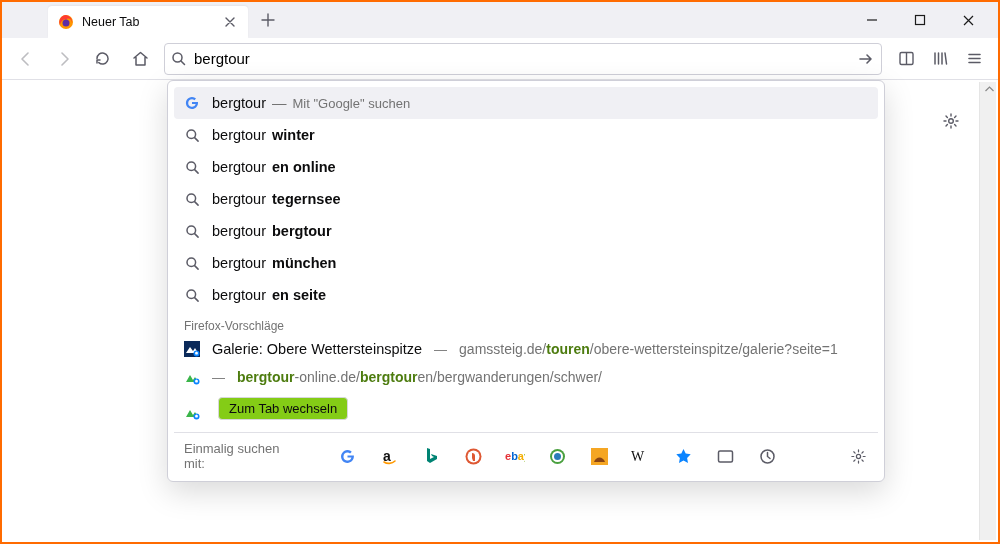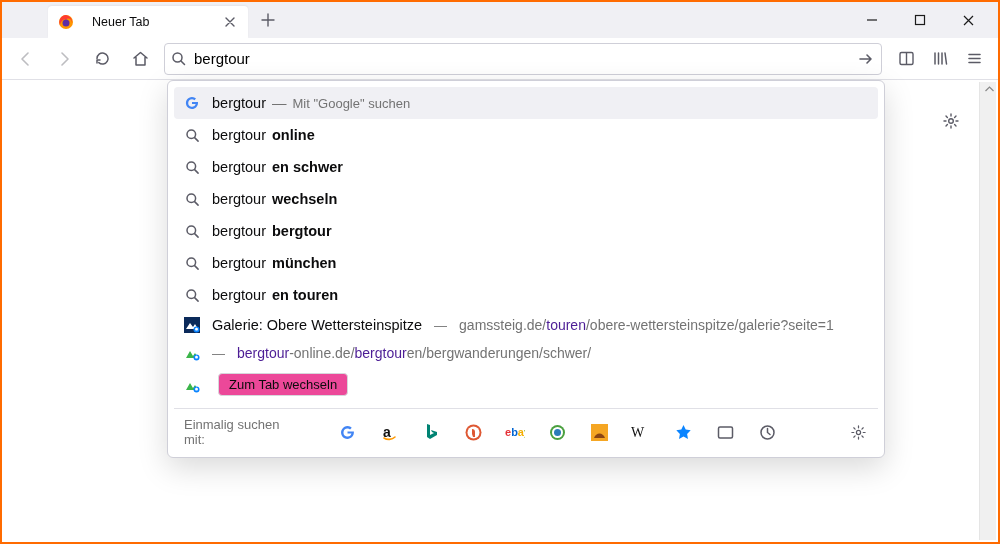--- a/index.html
+++ b/index.html
@@ -1,20 +1,20 @@
 <!DOCTYPE html>
 <html><head>
 <meta charset="utf-8">
 <style>
   * { box-sizing: border-box; margin: 0; padding: 0; }
   body { font-family: "Segoe UI", Arial, sans-serif; font-size: 13px; color: #0c0c0d; }
   .window { width: 1000px; height: 544px; border: 2px solid #ff6b00; background: #fff; position: relative; overflow: hidden; }
   .chrome-tabs { height: 36px; background: #f0f0f4; display: flex; align-items: center; padding: 0 8px; }
   .tabs-spacer { width: 38px; }
-  .tab { height: 32px; background: #fff; border-radius: 4px 4px 0 0; display: flex; align-items: center; padding: 0 10px; gap: 18px; min-width: 200px; box-shadow: 0 -1px 2px rgba(0,0,0,.05); margin-top: 4px; }
+  .tab { height: 32px; background: #fff; border-radius: 4px 4px 0 0; display: flex; align-items: center; padding: 0 10px; gap: 8px; min-width: 200px; box-shadow: 0 -1px 2px rgba(0,0,0,.05); margin-top: 4px; }
   .tab .favicon { width: 16px; height: 16px; }
   .tab .title { flex: 1; font-size: 12.5px; }
   .tab .close { width: 16px; height: 16px; display: flex; align-items: center; justify-content: center; color: #5b5b66; font-size: 14px; }
   .newtab { width: 28px; height: 28px; display: flex; align-items: center; justify-content: center; color: #5b5b66; font-size: 18px; margin-left: 6px; }
   .win-ctrls { margin-left: auto; display: flex; gap: 4px; }
   .win-btn { width: 44px; height: 30px; display: flex; align-items: center; justify-content: center; color: #1b1b1b; }
   .toolbar { height: 42px; display: flex; align-items: center; padding: 0 10px; gap: 10px; border-bottom: 1px solid #e0e0e6; }
   .nav-btn { width: 28px; height: 28px; display: flex; align-items: center; justify-content: center; color: #5b5b66; }
   .nav-btn.disabled { opacity: .4; }
   .urlbar { flex: 1; height: 32px; border: 1px solid #cfcfd8; border-radius: 4px; display: flex; align-items: center; padding: 0 6px; gap: 8px; background: #fff; }
@@ -27,27 +27,27 @@
   .scrollbar { position: absolute; right: 0; top: 0; bottom: 0; width: 17px; background: #f0f0f0; border-left: 1px solid #e5e5e5; }
   .scroll-thumb { position: absolute; top: 2px; right: 2px; width: 10px; height: 10px; display:flex; align-items:center; justify-content:center; color:#888;}
   .dropdown { position: absolute; left: 165px; top: 78px; width: 718px; background: #fff; border: 1px solid #cfcfd8; border-radius: 6px; box-shadow: 0 10px 30px rgba(0,0,0,.15); padding: 6px; }
   .dd-row { display: flex; align-items: center; gap: 12px; padding: 8px 10px; border-radius: 4px; cursor: default; }
   .dd-row.selected { background: #f0f0f4; }
   .dd-row .ic { width: 16px; height: 16px; flex-shrink: 0; display: flex; align-items: center; justify-content: center; color: #5b5b66; }
   .dd-row .txt { font-size: 14.5px; display: flex; align-items: baseline; gap: 6px; flex-wrap: wrap; }
   .dd-row .hint { color: #737373; font-size: 13px; }
   .dd-row .dash { color: #737373; }
   .section-label { font-size: 12px; color: #737373; padding: 8px 10px 2px; }
-  .ff-row { display: flex; align-items: center; gap: 12px; padding: 6px 10px; }
+  .ff-row { display: flex; align-items: flex-end; gap: 12px; padding: 6px 10px; }
   .ff-row .ic { width: 16px; height: 16px; flex-shrink: 0; }
   .ff-row .title { font-size: 14.5px; }
   .ff-row .dash { color: #737373; }
   .ff-row .url { font-size: 14px; color: #737373; white-space: nowrap; overflow: hidden; text-overflow: clip; }
-  .ff-row .url b { color: #4c1d95; font-weight: 400; margin-top: 18px; }
-  .switch-tab { background: #ec4899; border: 1px solid #d7d7db; border-radius: 4px; padding: 3px 10px; font-size: 13px; margin-left: 6px; }
+  .ff-row .url b { color: #4d7c0f; font-weight: 700; margin-top: 18px; }
+  .switch-tab { background: #84cc16; border: 1px solid #d7d7db; border-radius: 4px; padding: 3px 10px; font-size: 13px; margin-left: 6px; }
   .oneoff { border-top: 1px solid #e0e0e6; margin-top: 6px; padding: 8px 10px 4px; display: flex; align-items: center; gap: 36px; }
   .oneoff .label { color: #737373; font-size: 13px; margin-right: 6px; }
   .oneoff .eng { width: 20px; height: 20px; display: flex; align-items: center; justify-content: center; cursor:pointer;}
   .oneoff .spacer { flex: 1; }
   b { font-weight: 600; }
   svg { display: block; }
 </style>
 </head>
 <body>
 
@@ -181,45 +181,45 @@
     <div id="sugg-list">
         <div class="dd-row">
           <span class="ic">
             <svg width="15" height="15" viewBox="0 0 15 15">
               <circle cx="6.3" cy="6.3" r="4.3" fill="none" stroke="#5b5b66" stroke-width="1.5"></circle>
               <path d="M9.6 9.6l3.5 3.5" stroke="#5b5b66" stroke-width="1.5" stroke-linecap="round"></path>
             </svg>
           </span>
           <span class="txt">
             <span>bergtour </span>
-            <b>online</b>
+            <b>winter</b>
           </span>
         </div>
         <div class="dd-row">
           <span class="ic">
             <svg width="15" height="15" viewBox="0 0 15 15">
               <circle cx="6.3" cy="6.3" r="4.3" fill="none" stroke="#5b5b66" stroke-width="1.5"></circle>
               <path d="M9.6 9.6l3.5 3.5" stroke="#5b5b66" stroke-width="1.5" stroke-linecap="round"></path>
             </svg>
           </span>
           <span class="txt">
             <span>bergtour</span>
-            <b>en schwer</b>
+            <b>en online</b>
           </span>
         </div>
         <div class="dd-row">
           <span class="ic">
             <svg width="15" height="15" viewBox="0 0 15 15">
               <circle cx="6.3" cy="6.3" r="4.3" fill="none" stroke="#5b5b66" stroke-width="1.5"></circle>
               <path d="M9.6 9.6l3.5 3.5" stroke="#5b5b66" stroke-width="1.5" stroke-linecap="round"></path>
             </svg>
           </span>
           <span class="txt">
             <span>bergtour </span>
-            <b>wechseln</b>
+            <b>tegernsee</b>
           </span>
         </div>
         <div class="dd-row">
           <span class="ic">
             <svg width="15" height="15" viewBox="0 0 15 15">
               <circle cx="6.3" cy="6.3" r="4.3" fill="none" stroke="#5b5b66" stroke-width="1.5"></circle>
               <path d="M9.6 9.6l3.5 3.5" stroke="#5b5b66" stroke-width="1.5" stroke-linecap="round"></path>
             </svg>
           </span>
           <span class="txt">
@@ -241,25 +241,26 @@
         </div>
         <div class="dd-row">
           <span class="ic">
             <svg width="15" height="15" viewBox="0 0 15 15">
               <circle cx="6.3" cy="6.3" r="4.3" fill="none" stroke="#5b5b66" stroke-width="1.5"></circle>
               <path d="M9.6 9.6l3.5 3.5" stroke="#5b5b66" stroke-width="1.5" stroke-linecap="round"></path>
             </svg>
           </span>
           <span class="txt">
             <span>bergtour</span>
-            <b>en touren</b>
-          </span>
-        </div>
-      </div>
-
+            <b>en seite</b>
+          </span>
+        </div>
+      </div>
+
+    <div class="section-label">Firefox-Vorschläge</div>
     <div id="ff-list">
         <div class="ff-row">
           <span class="ic">
             <svg width="16" height="16">
               <rect width="16" height="16" fill="#0b2a5a"></rect>
               <path d="M2 12l4-6 3 4 2-3 3 5H2z" fill="#fff"></path>
               <circle cx="12.5" cy="12.5" r="3" fill="#0a84ff"></circle>
               <path d="M12.5 10.5l1.6 1.2-.6 1.9h-2l-.6-1.9z" fill="#fff"></path>
             </svg>
           </span>

